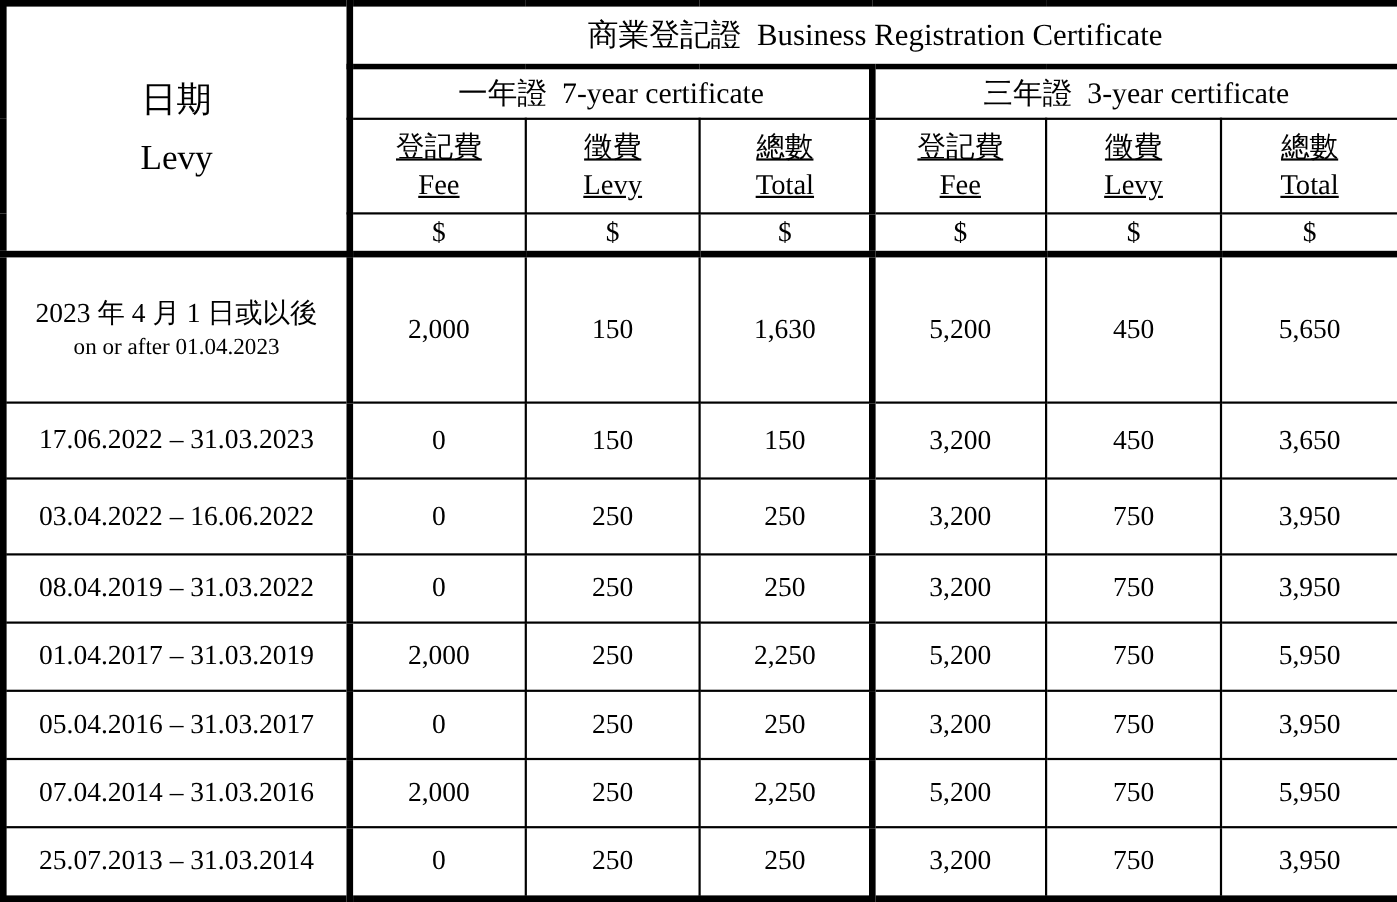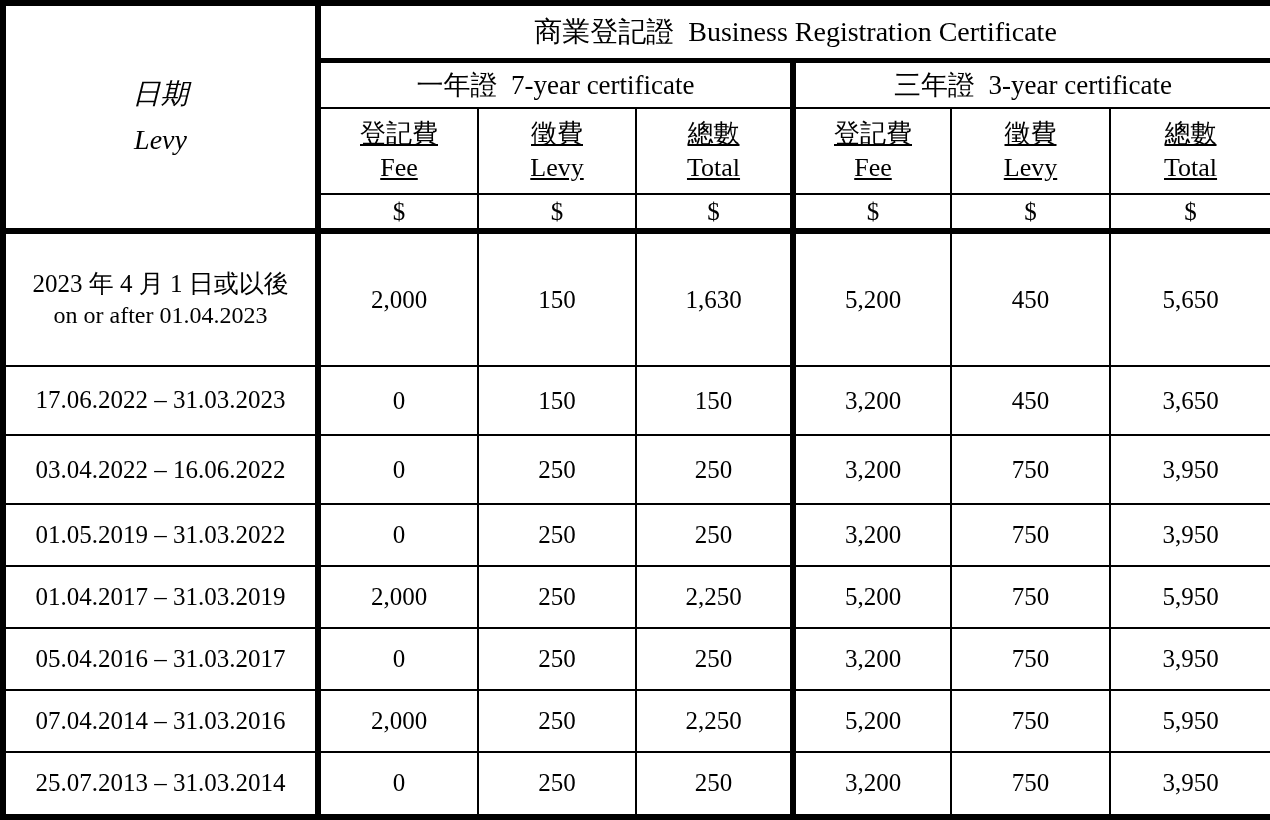--- a/index.html
+++ b/index.html
@@ -31,31 +31,31 @@
 
   
   tr.h-title  { height: 57px; }
   tr.h-cert   { height: 48px; }
   tr.h-cols   { height: 86px; }
   tr.h-dollar { height: 37px; }
   .title-cell  { font-size: 28px; border-bottom-width: 5px !important; }
   .cert-cell   { font-size: 27px; }
   .colhdr-cell { font-size: 26px; line-height: 1.32; text-decoration: underline; }
   .dollar-cell { font-size: 25px; border-bottom-width: 6px !important; }
-  .date-hdr    { font-size: 28px; line-height: 1.65; border-bottom-width: 6px !important; font-style: italic; }
+  .date-hdr    { font-size: 32px; line-height: 1.65; border-bottom-width: 6px !important; }
 
   
   tbody td { font-size: 25px; border-top-width: 3px; border-bottom-width: 3px; }
   tr.h-d0   { height: 131px; }
   tr.h-d1   { height: 67px; }
   tr.h-d2   { height: 60px; }
   tr.h-last { height: 63px; }
   tr.first-data td { border-top-width: 6px; }
   .date-cell { font-size: 25px; line-height: 1.3; }
-  .date-sub  { font-size: 24px; }
+  .date-sub  { font-size: 21px; }
 </style>
 </head>
 <body>
 
 <table class="brc">
   <colgroup>
     <col style="width:315px">
       <col style="width:160px">
       <col style="width:158px">
       <col style="width:157px">
@@ -135,21 +135,21 @@
     <tr class="h-d1">
       <td class="date-cell thickR">03.04.2022 – 16.06.2022</td>
       <td>0</td>
       <td>250</td>
       <td>250</td>
       <td class="thickL">3,200</td>
       <td>750</td>
       <td>3,950</td>
     </tr>
     <tr class="h-d2">
-      <td class="date-cell thickR">01.05.2019 – 31.03.2022</td>
+      <td class="date-cell thickR">08.04.2019 – 31.03.2022</td>
       <td>0</td>
       <td>250</td>
       <td>250</td>
       <td class="thickL">3,200</td>
       <td>750</td>
       <td>3,950</td>
     </tr>
     <tr class="h-d2">
       <td class="date-cell thickR">01.04.2017 – 31.03.2019</td>
       <td>2,000</td>

